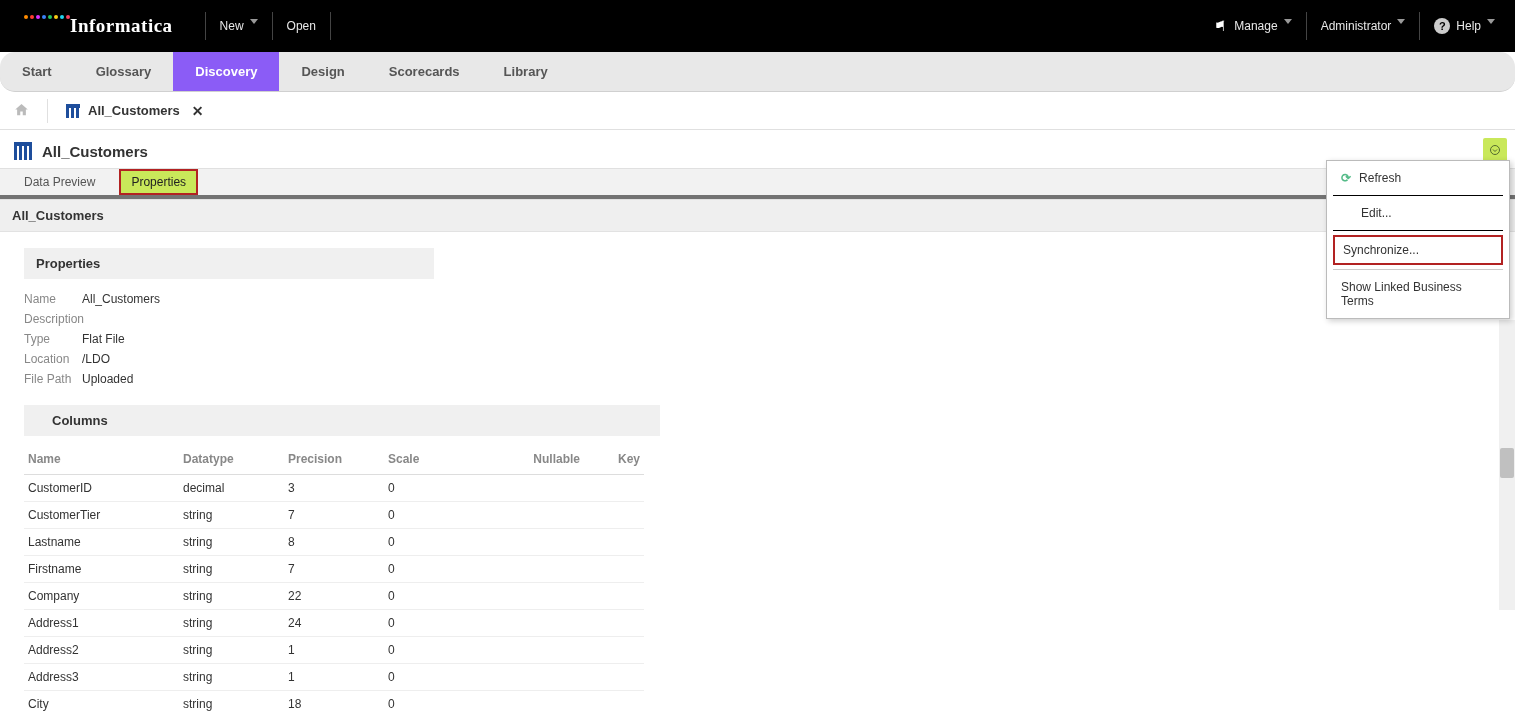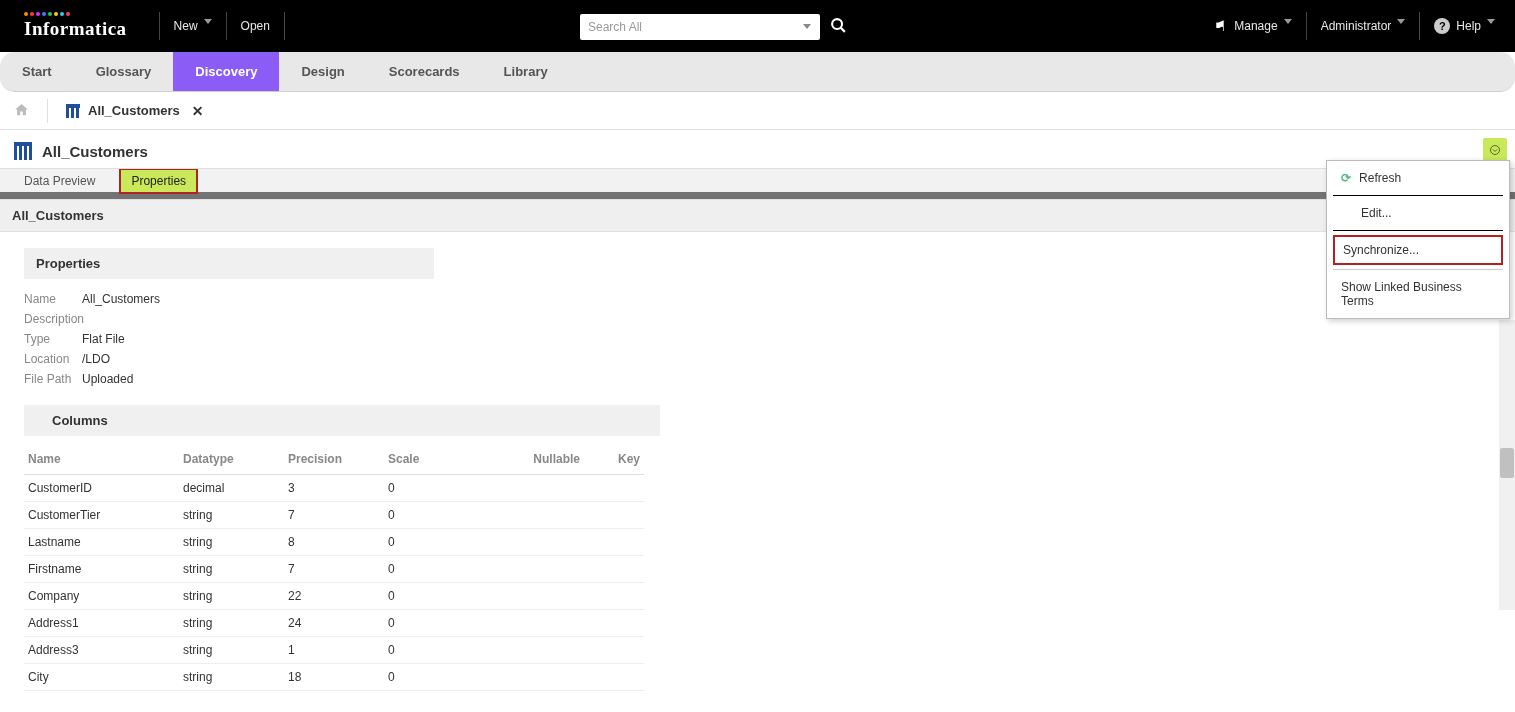--- a/index.html
+++ b/index.html
@@ -1,20 +1,20 @@
 <!DOCTYPE html>
 <html><head>
 <meta charset="utf-8">
 <style>
   * { box-sizing: border-box; margin: 0; padding: 0; }
   body { font-family: Arial, Helvetica, sans-serif; font-size: 12px; color: #333; width: 1515px; height: 712px; overflow: hidden; background: #fff; }
 
   
   .topbar { background: #000; height: 52px; display: flex; align-items: center; color: #ccc; }
-  .logo { display: flex; flex-direction: column; align-items: flex-start; margin-left: 24px; margin-right: 18px; }
+  .logo { display: flex; flex-direction: row; align-items: flex-start; margin-left: 24px; margin-right: 18px; }
   .logo-dots { display: flex; gap: 2px; margin-bottom: 2px; }
   .logo-dots span { width: 4px; height: 4px; border-radius: 50%; display: inline-block; }
   .logo-text { color: #fff; font-size: 19px; letter-spacing: 0.5px; font-weight: bold; font-family: Georgia, 'Times New Roman', serif; }
   .vdiv { width: 1px; height: 28px; background: #444; margin: 0 14px; }
   .topbtn { display: flex; align-items: flex-start; gap: 6px; color: #e8e8e8; font-size: 12px; cursor: pointer; }
   .caret-down { width: 0; height: 0; border-left: 4px solid transparent; border-right: 4px solid transparent; border-top: 5px solid #999; }
   .search-wrap { margin-left: auto; margin-right: auto; display: flex; align-items: center; position: absolute; left: 580px; top: 14px; }
   .search-input { width: 240px; height: 26px; background: #fff; border: none; border-radius: 2px; padding: 0 28px 0 8px; color: #333; font-size: 12px; }
   .search-input::placeholder { color: #999; }
   .search-dd { position: absolute; right: 36px; top: 10px; }
@@ -37,21 +37,21 @@
   .table-icon::before { content:""; position:absolute; inset:0; background: repeating-linear-gradient(90deg, #1e4e9c 0 3px, #fff 3px 5px); border-top: 4px solid #1e4e9c;}
   .close-x { font-weight: bold; color: #333; font-size: 14px; cursor: pointer; margin-left: 4px;}
 
   
   .titlerow { display: flex; align-items: center; padding: 12px 14px 8px 14px; border-bottom: 1px solid #e0e0e0; position: relative;}
   .titlerow .title { font-size: 15px; font-weight: bold; margin-left: 10px;}
   .actions-btn { position:absolute; right: 8px; top: 8px; width: 24px; height: 24px; background: #c9e85a; display:flex; align-items:center; justify-content:center; cursor:pointer; border-radius:2px;}
   .actions-btn svg { width:12px;height:12px;}
 
   
-  .subtabs { background: #f2f2f2; border-bottom: 7px solid #737373; height: 30px; display:flex; align-items:center; padding-left: 14px; gap: 14px;}
+  .subtabs { background: #f2f2f2; border-bottom: 4px solid #737373; height: 30px; display:flex; align-items:center; padding-left: 14px; gap: 14px;}
   .subtab { font-size: 12px; color: #555; padding: 4px 10px; cursor:pointer;}
   .subtab.active { background: #c9e85a; border: 2px solid #b22222; color: #222; font-weight: normal;}
 
   
   .section-bar { background: #efefef; border-top:1px solid #e2e2e2; border-bottom:1px solid #e2e2e2; padding: 8px 12px; font-weight: bold; font-size: 13px; color:#333;}
 
   .content { padding: 0; }
   .prop-panel { margin: 16px 24px 0 24px; }
   .prop-header { background: #f0f0f0; padding: 8px 12px; font-weight: bold; font-size: 13px; width: 410px;}
   .prop-grid { margin-top: 10px; }
@@ -99,30 +99,20 @@
   <div class="topbtn">
     <span>New</span>
     <span class="caret-down"></span>
   </div>
   <div class="vdiv"></div>
   <div class="topbtn">
     <span>Open</span>
   </div>
   <div class="vdiv"></div>
 
-  <div class="search-wrap">
-    <input class="search-input" placeholder="Search All" style="">
-    <span class="caret-down search-dd" style="border-top-color:#888"></span>
-    <span class="search-icon">
-      <svg width="17" height="17" viewBox="0 0 24 24" fill="none" stroke="#fff" stroke-width="3">
-          <circle cx="10" cy="10" r="7"></circle>
-          <line x1="21" y1="21" x2="15" y2="15"></line>
-        </svg>
-    </span>
-  </div>
 
   <div class="top-right">
     <span class="flag-icon">⚑</span>
     <div class="topbtn">
       <span>Manage</span>
       <span class="caret-down"></span>
     </div>
     <div class="vdiv"></div>
     <div class="topbtn">
       <span>Administrator</span>
@@ -262,20 +252,28 @@
           </tr>
           <tr>
             <td>Address1</td>
             <td>string</td>
             <td>24</td>
             <td>0</td>
             <td class="right"></td>
             <td class="right"></td>
           </tr>
           <tr>
+            <td>Address2</td>
+            <td>string</td>
+            <td>1</td>
+            <td>0</td>
+            <td class="right"></td>
+            <td class="right"></td>
+          </tr>
+          <tr>
             <td>Address3</td>
             <td>string</td>
             <td>1</td>
             <td>0</td>
             <td class="right"></td>
             <td class="right"></td>
           </tr>
           <tr>
             <td>City</td>
             <td>string</td>

